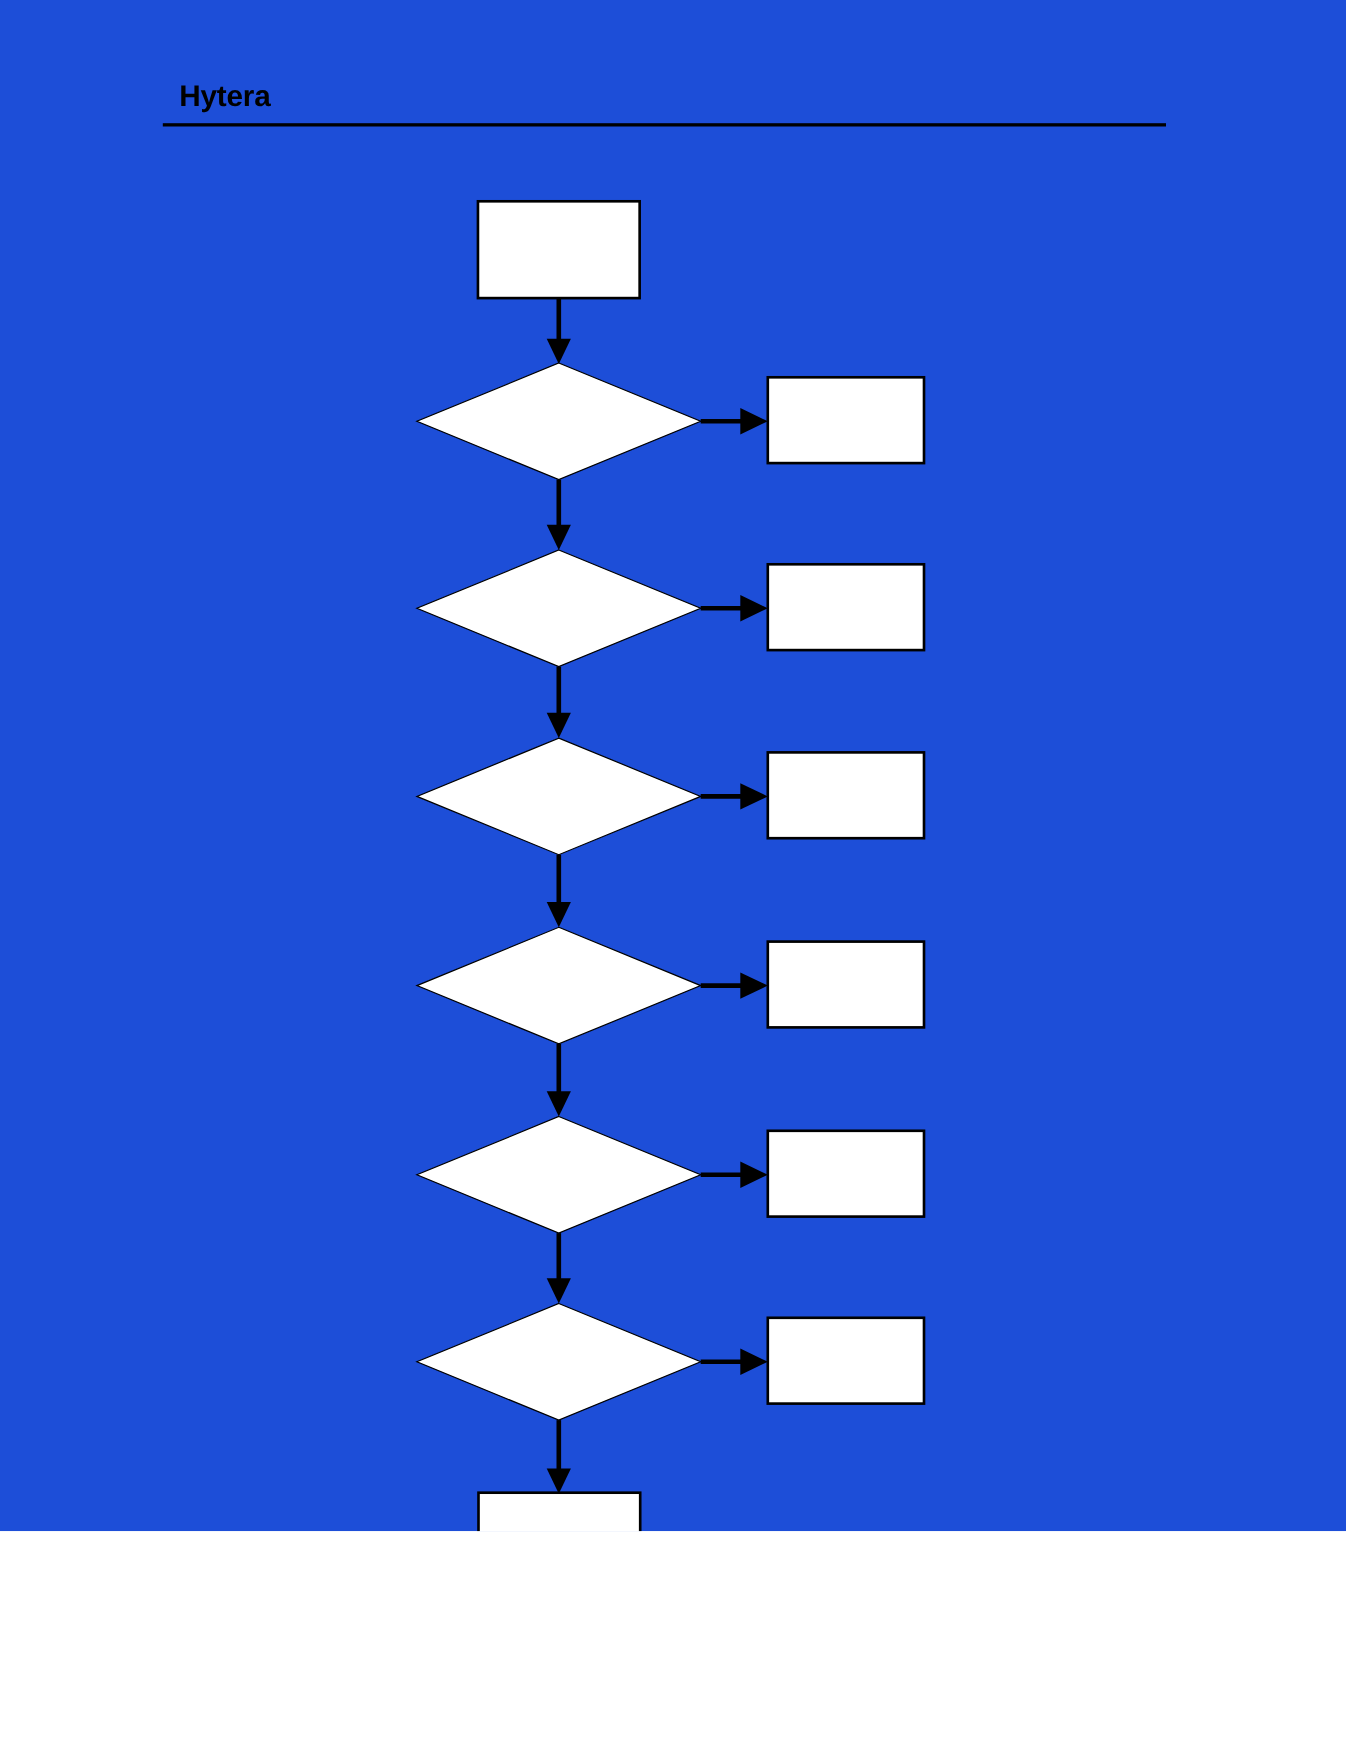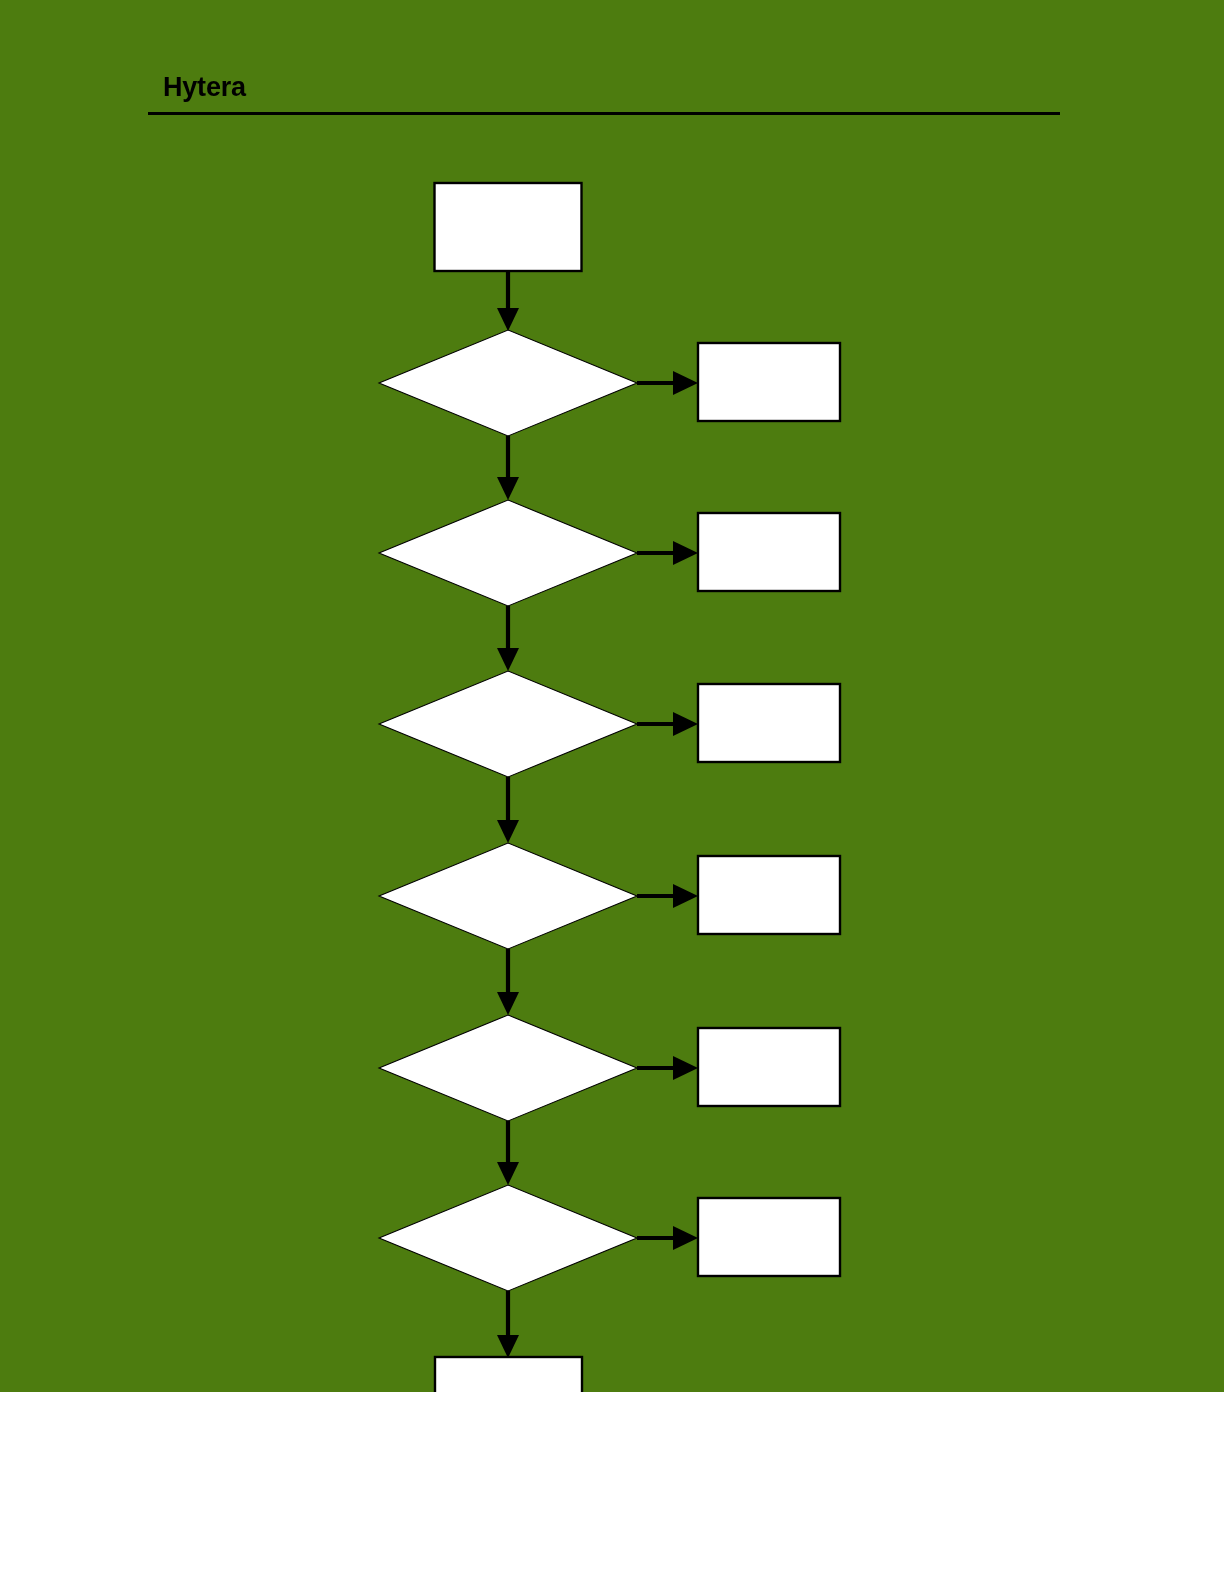--- a/index.html
+++ b/index.html
@@ -8,21 +8,21 @@
     background: #ffffff;
   }
   body {
     font-family: "Liberation Sans", sans-serif;
     color: #000000;
   }
   #page {
     position: relative;
     width: 1224px;
     height: 1392px;
-    background: #4d7c0f;
+    background: #1d4ed8;
     overflow: hidden;
   }
 
   
   #header-brand {
     position: absolute;
     left: 163px;
     top: 74px;
     font-size: 27px;
     font-weight: bold;

